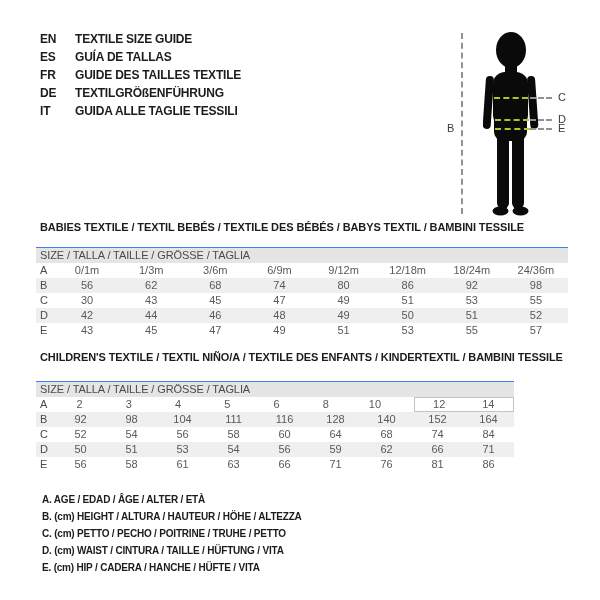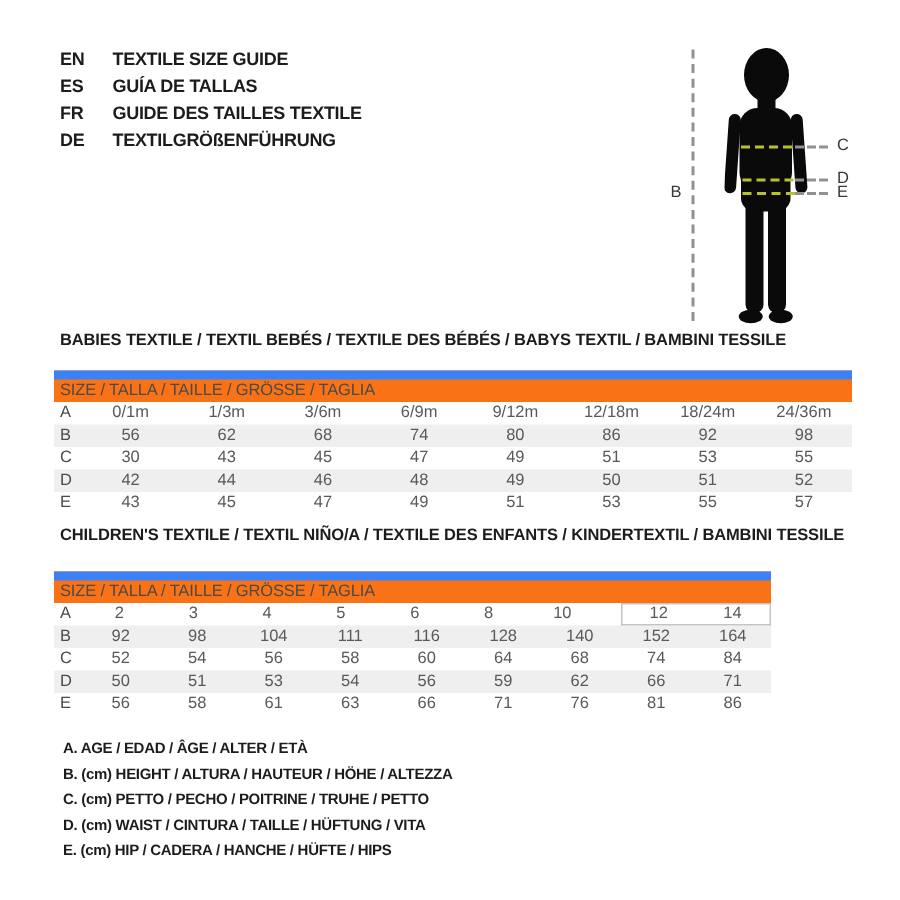--- a/index.html
+++ b/index.html
@@ -14,22 +14,22 @@
   
   .fig-svg{position:absolute;left:483px;top:31px;}
   .dash{position:absolute;}
   .dash.vert{border-left:2px dashed #919191;width:0;}
   .dash.gray{border-top:2px dashed #919191;height:0;}
   .dash.yellow{border-top:2px dashed #b6c32e;height:0;}
   .fig-label{position:absolute;font-size:11px;color:#3a3a3a;line-height:12px;}
   
   .tbl-title{position:absolute;left:40px;font-size:11px;font-weight:700;letter-spacing:-0.1px;color:#1c1c1c;white-space:nowrap;}
   .size-table{position:absolute;left:36px;}
-  .tbl-header{height:15px;line-height:15px;background:#f97316;color:#4a4a4a;font-size:11px;
-              padding-left:4px;border-top:6px solid #3b82f6;box-sizing:content-box;letter-spacing:-0.1px;}
+  .tbl-header{height:15px;line-height:15px;background:#e5e5e5;color:#4a4a4a;font-size:11px;
+              padding-left:4px;border-top:1px solid #3b82f6;box-sizing:content-box;letter-spacing:-0.1px;}
   .trow{display:flex;height:15px;line-height:15px;font-size:11px;color:#595959;}
   .trow.stripe{background:#efefef;}
   .trow .rlabel{flex:0 0 19px;padding-left:4px;color:#4a4a4a;box-sizing:border-box;}
   .trow .cell{flex:1 1 0;text-align:center;box-sizing:border-box;}
   .trow .cell.hl{background:#fff;border-top:1px solid #c4c4c4;border-bottom:1px solid #c4c4c4;line-height:13px;}
   .trow .cell.hl-first{border-left:1px solid #c4c4c4;margin-left:14px;}
   .trow .cell.hl-last{border-right:1px solid #c4c4c4;}
   
   .legend-block{position:absolute;left:42px;top:491px;}
   .legend-line{height:17px;line-height:17px;font-size:10px;font-weight:700;letter-spacing:-0.2px;white-space:nowrap;}
@@ -48,20 +48,24 @@
         <span class="lang-code">ES</span>
         <span>GUÍA DE TALLAS</span>
       </div>
       <div class="lang-row">
         <span class="lang-code">FR</span>
         <span>GUIDE DES TAILLES TEXTILE</span>
       </div>
       <div class="lang-row">
         <span class="lang-code">DE</span>
         <span>TEXTILGRÖßENFÜHRUNG</span>
+      </div>
+      <div class="lang-row">
+        <span class="lang-code">IT</span>
+        <span>GUIDA ALLE TAGLIE TESSILI</span>
       </div>
     </div>
 
   <svg class="fig-svg" width="60" height="186" viewBox="0 0 60 186">
     <g fill="#0a0a0a">
       <ellipse cx="28" cy="19" rx="15" ry="18"></ellipse>
       <rect x="22" y="33" width="12" height="10"></rect>
       <rect x="10" y="41" width="35" height="55" rx="12"></rect>
       <rect x="11" y="80" width="33" height="30" rx="9"></rect>
       <rect x="3" y="45" width="8" height="53" rx="4" transform="rotate(4 7 47)"></rect>
@@ -213,16 +217,16 @@
           <span class="cell">86</span>
         </div>
       </div>
   </div>
 
   <div class="legend-block">
       <div class="legend-line">A. AGE / EDAD / ÂGE / ALTER / ETÀ</div>
       <div class="legend-line">B. (cm) HEIGHT / ALTURA / HAUTEUR / HÖHE / ALTEZZA</div>
       <div class="legend-line">C. (cm) PETTO / PECHO / POITRINE / TRUHE / PETTO</div>
       <div class="legend-line">D. (cm) WAIST / CINTURA / TAILLE / HÜFTUNG / VITA</div>
-      <div class="legend-line">E. (cm) HIP / CADERA / HANCHE / HÜFTE / HIPS</div>
+      <div class="legend-line">E. (cm) HIP / CADERA / HANCHE / HÜFTE / VITA</div>
     </div>
 
 </div>
 
 </body></html>

